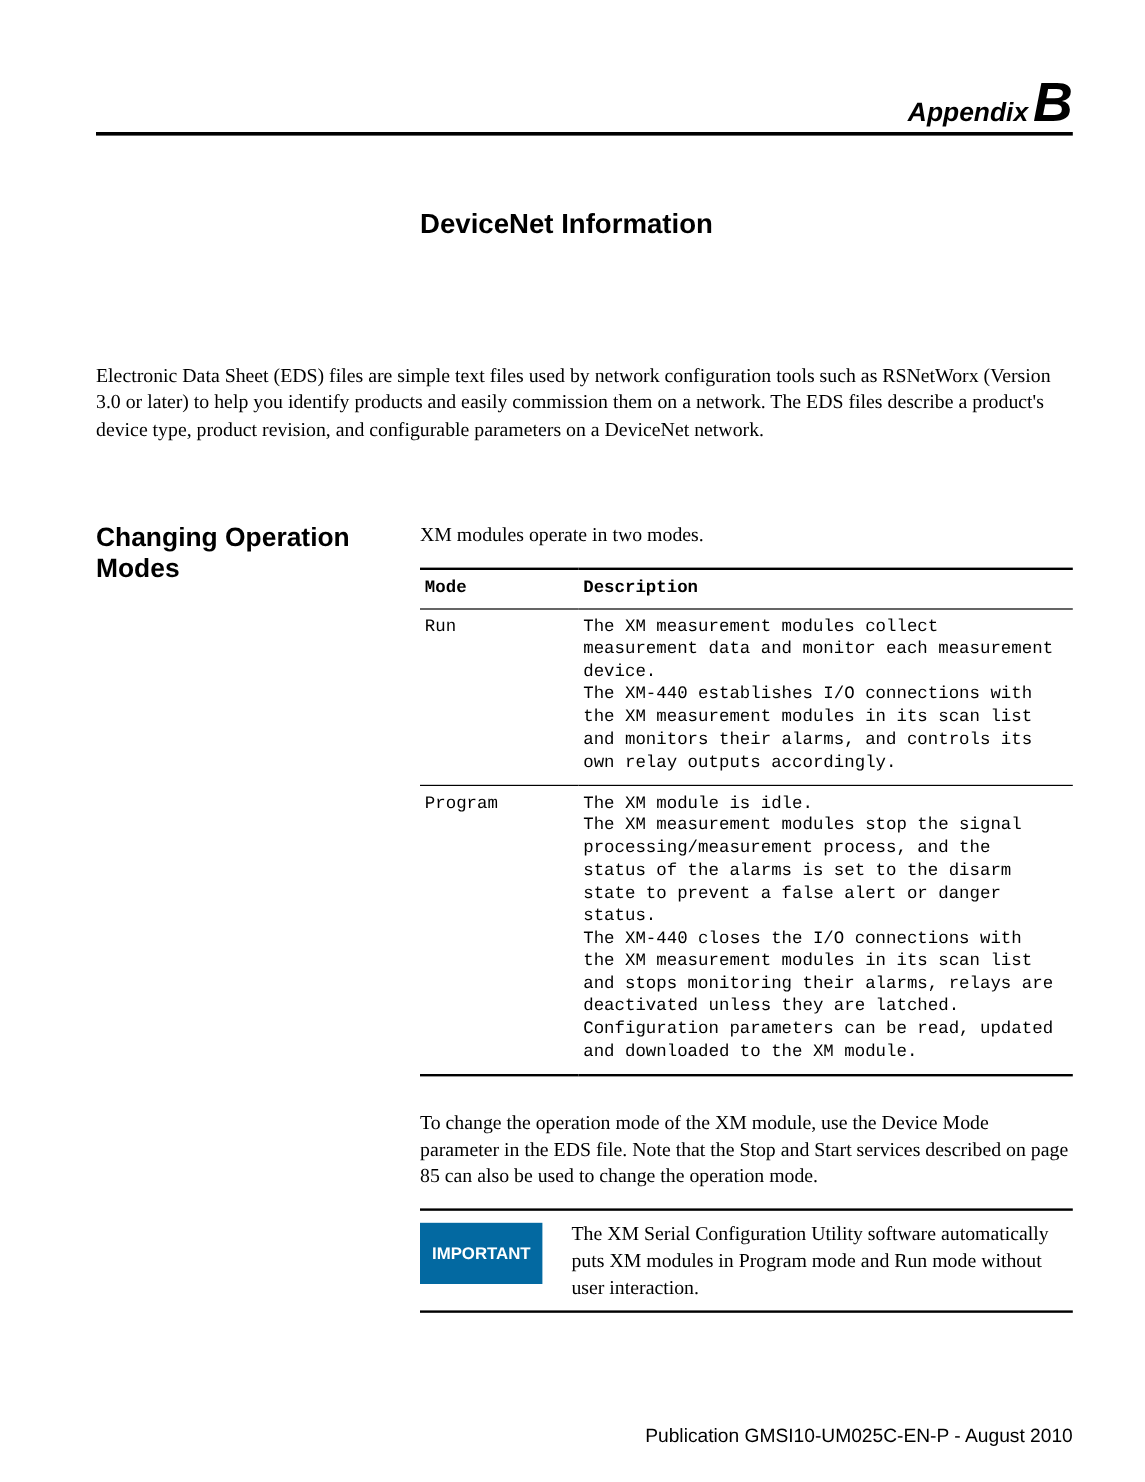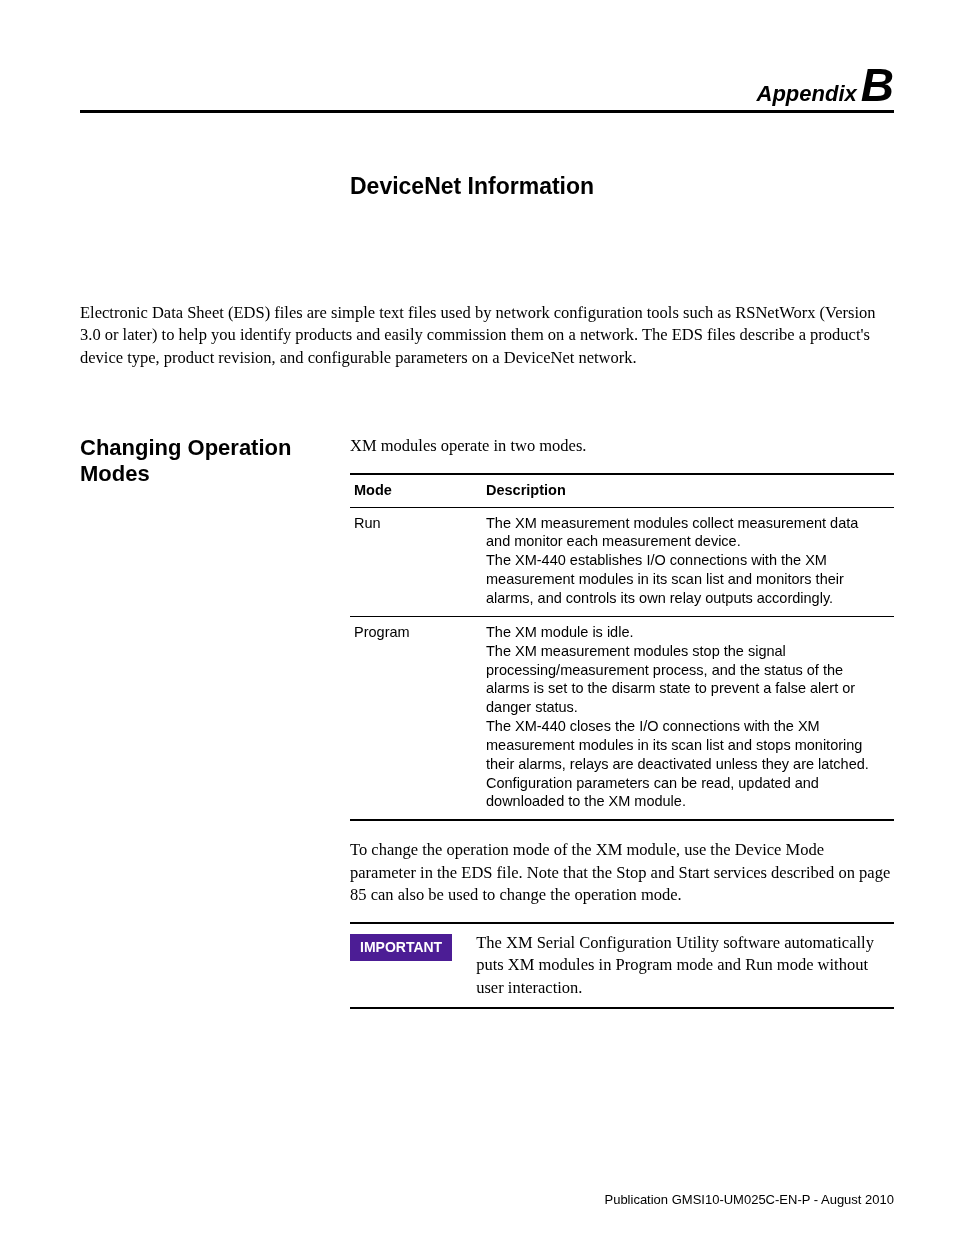--- a/index.html
+++ b/index.html
@@ -69,23 +69,23 @@
     font-size: 16.5px;
     line-height: 1.35;
     font-family: Georgia, "Times New Roman", serif;
   }
   .body-col p {
     margin: 0 0 16px 0;
   }
   table.modes {
     border-collapse: collapse;
     width: 100%;
-    font-family: Liberation Sans, sans-serif;
+    font-family: Liberation Mono, monospace;
     font-size: 14.5px;
-    margin: 12px 0 18px 0;
+    margin: 12px 0 28px 0;
   }
   table.modes th {
     text-align: left;
     font-weight: 700;
     padding: 6px 8px 6px 4px;
     border-top: 2px solid #000;
     border-bottom: 1px solid #000;
   }
   table.modes td {
     vertical-align: top;
@@ -101,41 +101,41 @@
   }
   .important-box {
     border-top: 2px solid #000;
     border-bottom: 2px solid #000;
     padding: 8px 0;
     display: flex;
     align-items: flex-start;
     margin-top: 14px;
   }
   .important-tag {
-    background: #4c1d95;
+    background: #0369a1;
     color: #fff;
     font-family: Arial, Helvetica, sans-serif;
     font-weight: 700;
     font-size: 14px;
-    padding: 4px 10px;
+    padding: 16px 10px;
     margin-right: 24px;
     margin-top: 2px;
     white-space: nowrap;
   }
   .important-text {
     font-family: Georgia, "Times New Roman", serif;
     font-size: 16.5px;
     line-height: 1.35;
   }
   .footer {
     position: absolute;
     bottom: 28px;
     right: 60px;
     font-family: Arial, Helvetica, sans-serif;
-    font-size: 13px;
+    font-size: 16px;
     color: #000;
   }
 </style>
 </head>
 <body>
 
 <div class="page">
 
   <div class="top-rule-wrap">
     <div class="appendix-line">

